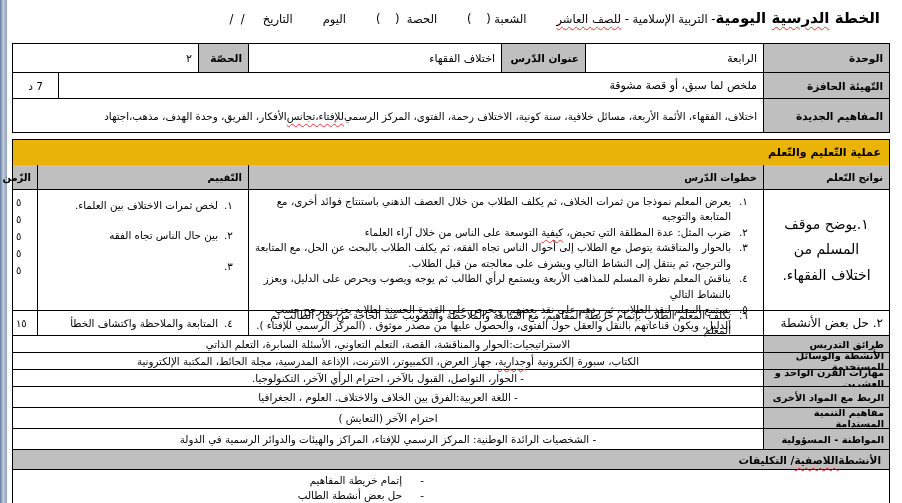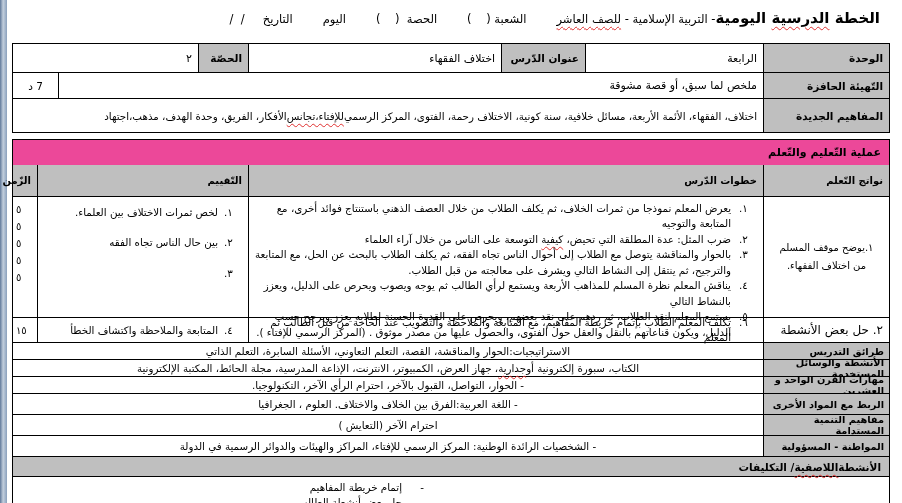--- a/index.html
+++ b/index.html
@@ -37,30 +37,30 @@
   .w-unitval { width:178px; flex:0 0 178px; }
   .w-ttl { width:84px; flex:0 0 84px; }
   .w-ttlval { width:253px; flex:0 0 253px; }
   .w-hissa { width:50px; flex:0 0 50px; }
   .w-rest { flex:1 1 auto; }
   .r1 { height:28px; } .r2 { height:26px; } .r3 { height:34px; }
   .val { font-size:11px; }
   .small-center { justify-content:center; font-size:10.5px; }
 
   
-  .band { background:#ec4899; height:25px; display:flex; align-items:center; padding:0 8px; font-size:11px; font-weight:bold; }
+  .band { background:#eab308; height:25px; display:flex; align-items:center; padding:0 8px; font-size:11px; font-weight:bold; }
   .band-gray { background:#BFBFBF; height:19px; display:flex; align-items:center; padding:0 8px; font-size:10.5px; font-weight:bold; }
-  .hdr { background:#BFBFBF; font-size:10px; font-weight:bold; height:31px; padding:1px 6px; }
+  .hdr { background:#BFBFBF; font-size:10px; font-weight:bold; height:24px; padding:1px 6px; }
   .col-out { width:125px; flex:0 0 125px;text-align:center; }
   .col-steps { width:515px; flex:0 0 515px; }
   .col-eval { width:211px; flex:0 0 211px; }
   .col-time { flex:1 1 auto; }
   .rowA { height:121px; } .rowB { height:25px; }
   .cell-top { align-items:flex-start; }
-  .outcome1 { justify-content:center; text-align:center; font-size:10px; line-height:1.8; padding:4px 8px; }
+  .outcome1 { justify-content:center; text-align:center; font-size:14px; line-height:1.8; padding:4px 8px; }
   .outcome2 { font-size:12px; padding:2px 6px; }
 
   .steps-cell { display:block; padding:4px 8px 2px 4px; }
   .step { display:flex; font-size:10.3px; line-height:1.5; }
   .step-num { flex:0 0 24px; text-align:left; padding-left:8px; }
   .step-text { flex:1; }
 
   .eval-cell { display:block; padding:8px 10px 2px 4px; font-size:10.3px; }
   .eval-item { display:flex; line-height:1.45; }
   .eval-num { flex:0 0 20px; text-align:left; padding-left:6px; }

